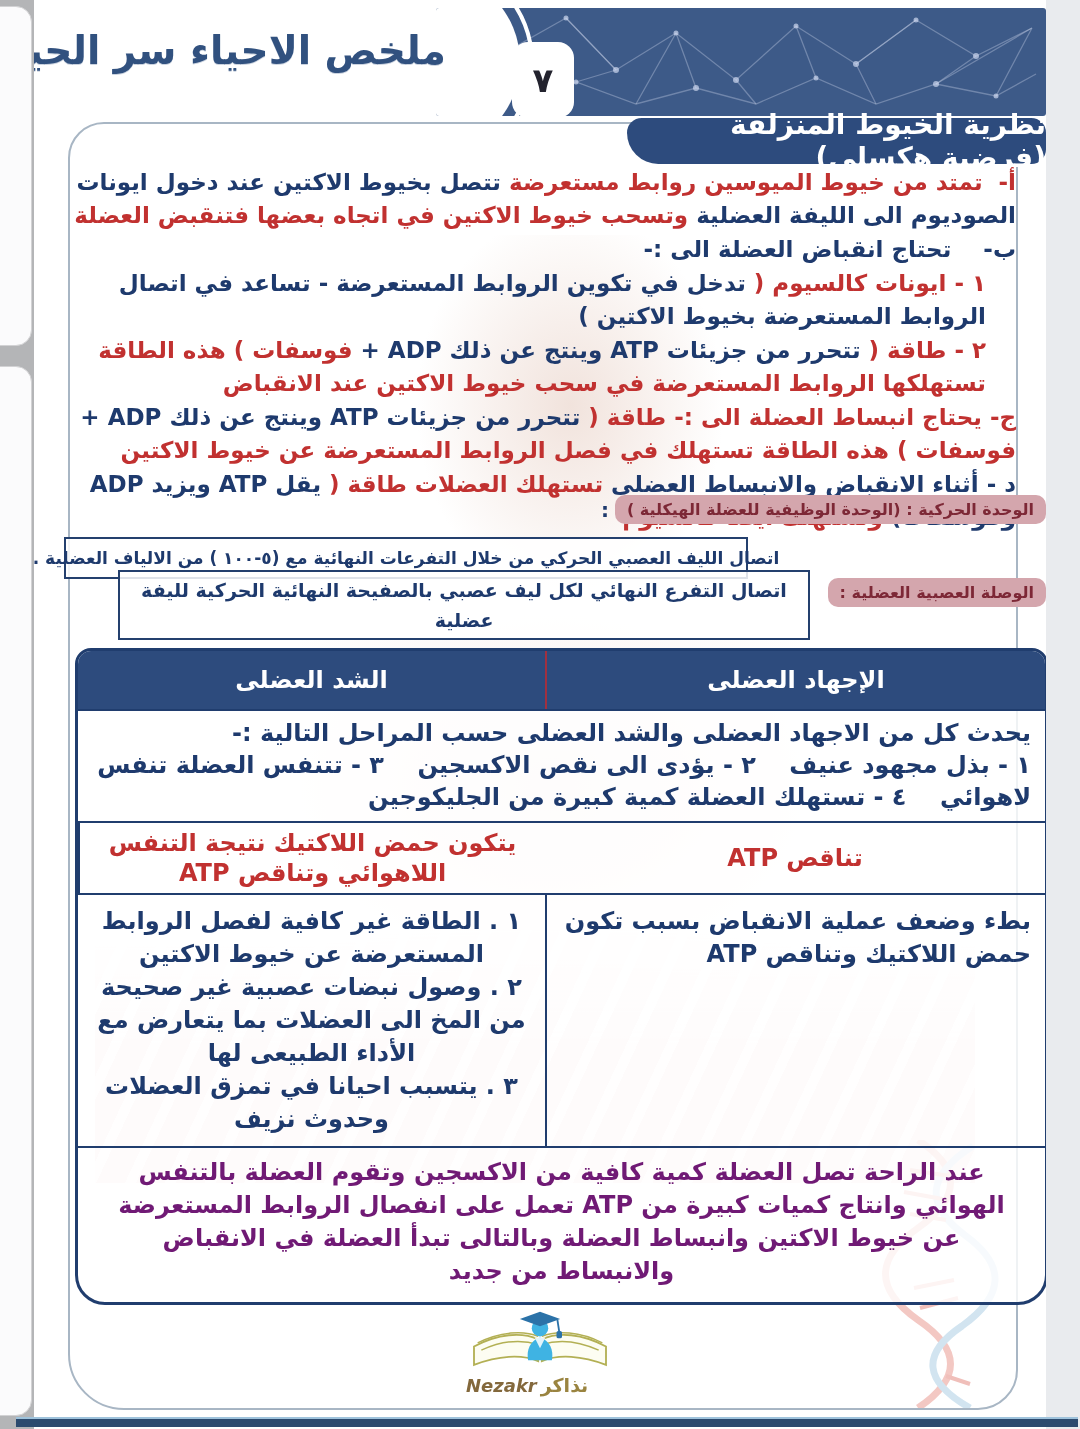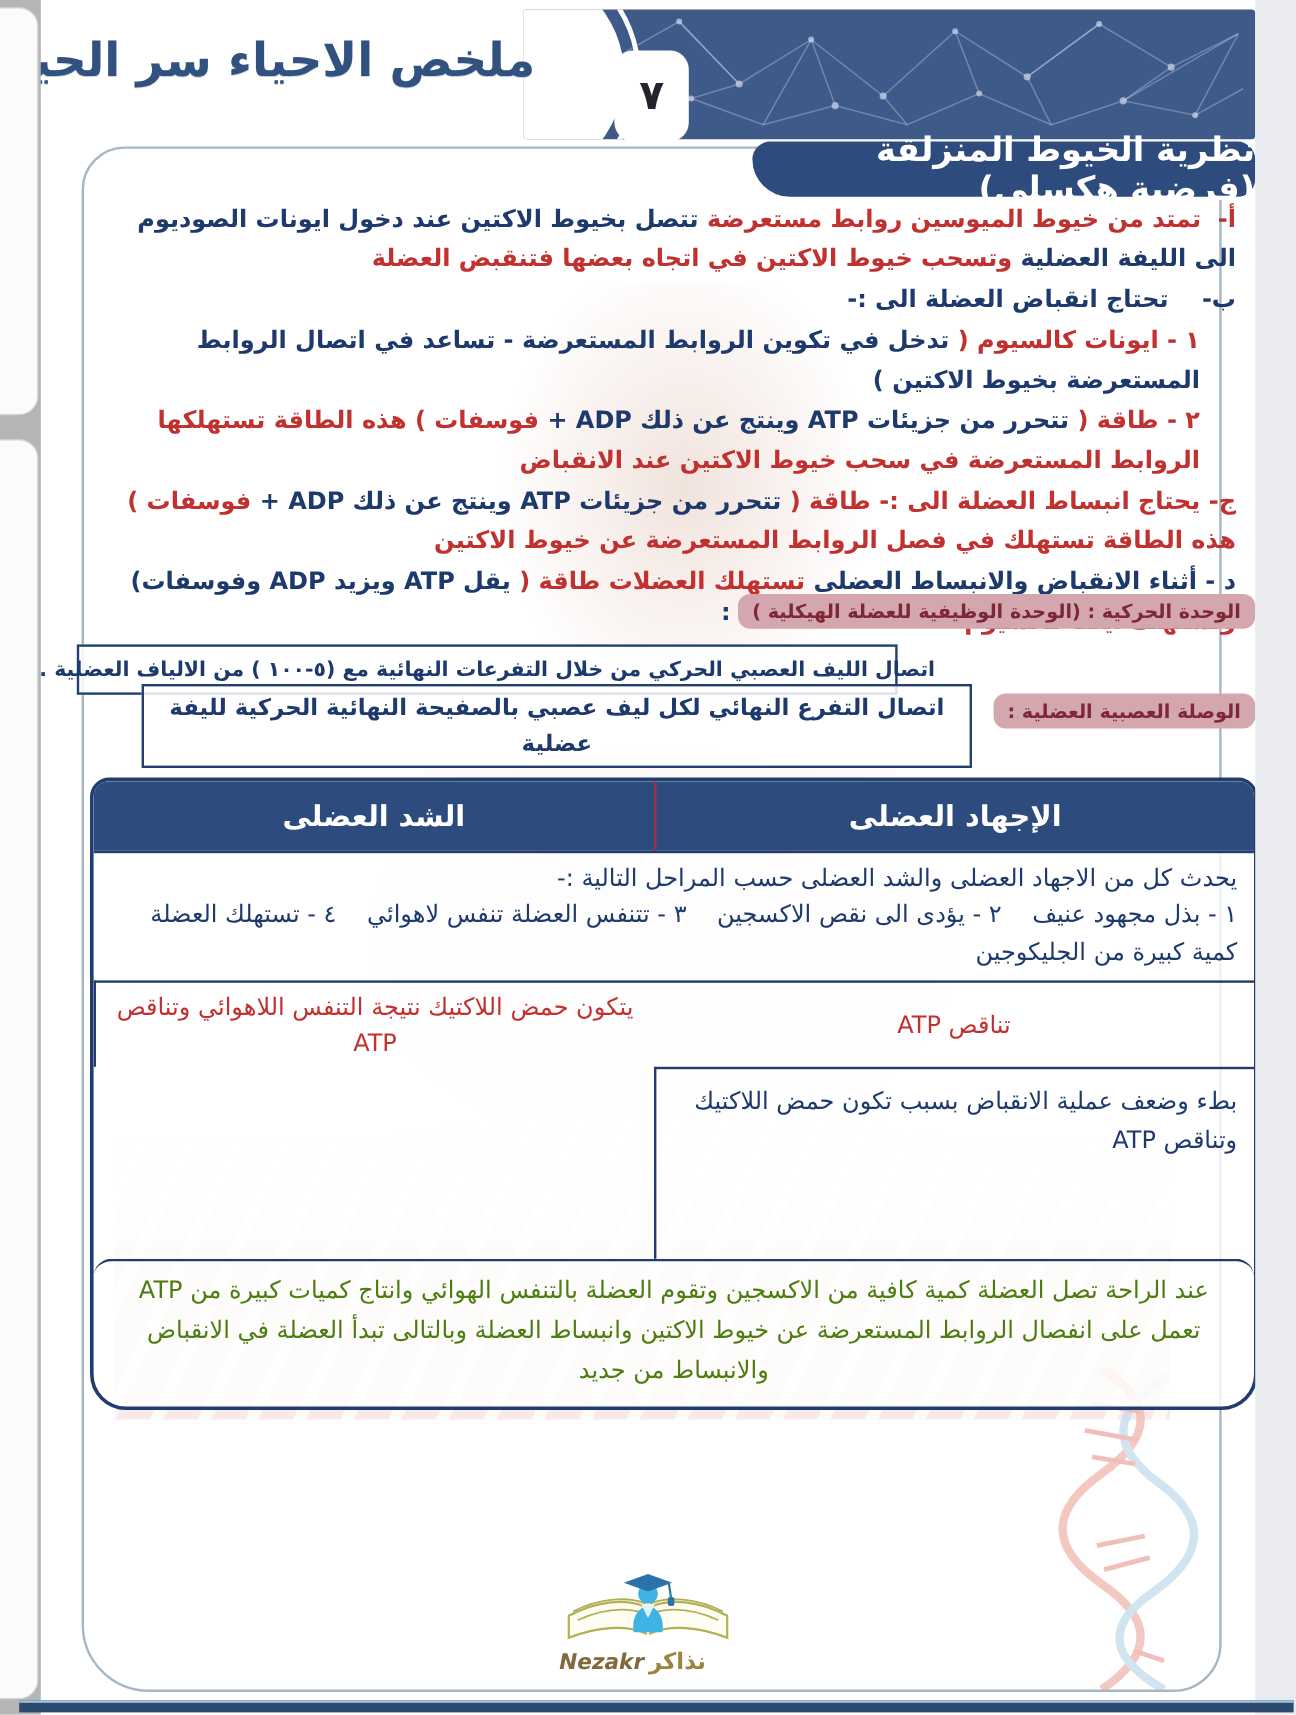--- a/index.html
+++ b/index.html
@@ -48,22 +48,22 @@
   .dna{position:absolute;left:858px;top:1140px;z-index:1;opacity:.75;}
 
   
   .section-head{
     position:absolute;left:627px;top:118px;width:419px;height:46px;background:#2d4b7d;color:#ffffff;
     border-radius:16px 16px 16px 34px;display:flex;align-items:center;justify-content:center;
     font-size:28px;font-weight:bold;z-index:3;direction:rtl;
   }
 
   
-  .flow{position:absolute;left:86px;top:166px;width:944px;z-index:2;direction:rtl;text-align:right;
-        font-size:20px;font-weight:bold;line-height:33px;}
+  .flow{position:absolute;left:72px;top:166px;width:944px;z-index:2;direction:rtl;text-align:right;
+        font-size:23px;font-weight:bold;line-height:33px;}
   .flow p{margin:0 0 1px;white-space:pre-wrap;}
   .indent{padding-right:30px;}
   .red{color:#c13130;}
   .navy{color:#1e3a6d;}
 
   
   .motor-row{position:absolute;right:34px;top:495px;z-index:2;direction:rtl;display:flex;align-items:center;gap:6px;}
   .pink-label{display:inline-block;background:#d4a6ad;color:#7d2836;font-weight:bold;font-size:16px;
               padding:5px 12px;border-radius:10px;white-space:nowrap;}
   .after-colon{color:#1e3a6d;font-weight:bold;font-size:20px;}
@@ -74,32 +74,32 @@
   .junction-row{position:absolute;right:34px;top:578px;z-index:2;direction:rtl;}
   .junction-box{left:118px;top:570px;width:692px;height:70px;font-size:19px;line-height:30px;padding:2px 12px;}
 
   
   .mtable{position:absolute;left:75px;top:648px;width:973px;z-index:2;direction:rtl;
           border:3px solid #203d6e;border-radius:16px 16px 30px 30px;overflow:hidden;background:rgba(255,255,255,.82);
           display:grid;grid-template-columns:500px 467px;box-sizing:border-box;}
   .mtable .th{background:#2d4b7d;color:#ffffff;font-size:24px;font-weight:bold;height:58px;
               display:flex;align-items:center;justify-content:center;}
   .th-right{border-left:2px solid #a03040;}
-  .cell{font-weight:normal;font-size:20px;color:#1e3a6d;box-sizing:border-box;}
+  .cell{font-weight:bold;font-size:24px;color:#1e3a6d;box-sizing:border-box;}
   .row-full{grid-column:1 / -1;border-top:2px solid #203d6e;padding:8px 14px;}
   .r1-l1{text-align:right;margin-bottom:2px;}
   .r1-l2{text-align:right;white-space:pre-wrap;line-height:32px;}
   .r2{height:72px;border-top:2px solid #203d6e;display:flex;align-items:center;justify-content:center;
       text-align:center;color:#c13130;line-height:30px;padding:0 16px;}
   .r2-right{border-left:2px solid #203d6e;}
   .r3{min-height:160px;border-top:2px solid #203d6e;padding:10px 14px;line-height:33px;}
   .r3-right{border-left:2px solid #203d6e;text-align:right;}
   .r3-left{text-align:center;}
-  .r4{grid-column:1 / -1;border-top:2px solid #203d6e;color:#4d7c0f;text-align:center;
-      padding:8px 36px 14px;line-height:33px;border-radius:15px;}
+  .r4{grid-column:1 / -1;border-top:2px solid #203d6e;color:#701a75;text-align:center;
+      padding:8px 36px 14px;line-height:33px;}
 
   
   .logo{position:absolute;left:466px;top:1308px;width:148px;z-index:2;text-align:left;}
   .logo-text{direction:rtl;font-weight:bold;font-size:19px;color:#9a8440;margin-top:-4px;}
   .logo-text .en{font-style:italic;color:#83683c;margin-right:4px;font-size:18px;}
   .bottom-bar{position:absolute;left:16px;top:1417px;width:1062px;height:8px;background:#2c4a6e;
               border-top:2px solid #9fc3dc;z-index:6;}
 </style>
 </head>
 <body>
@@ -188,20 +188,25 @@
 
   <div class="cell row-full">
     <div class="r1-l1">يحدث كل من الاجهاد العضلى والشد العضلى حسب المراحل التالية :-</div>
     <div class="r1-l2">١ - بذل مجهود عنيف    ٢ - يؤدى الى نقص الاكسجين    ٣ - تتنفس العضلة تنفس لاهوائي    ٤ - تستهلك العضلة كمية كبيرة من الجليكوجين</div>
   </div>
 
   <div class="cell r2">تناقص ATP</div>
   <div class="cell r2 r2-right">يتكون حمض اللاكتيك نتيجة التنفس اللاهوائي وتناقص ATP</div>
 
   <div class="cell r3 r3-right">بطء وضعف عملية الانقباض بسبب تكون حمض اللاكتيك وتناقص ATP</div>
+  <div class="cell r3 r3-left">
+    <div>١ . الطاقة غير كافية لفصل الروابط المستعرضة عن خيوط الاكتين</div>
+    <div>٢ . وصول نبضات عصبية غير صحيحة من المخ الى العضلات بما يتعارض مع الأداء الطبيعى لها</div>
+    <div>٣ . يتسبب احيانا في تمزق العضلات وحدوث نزيف</div>
+  </div>
 
   <div class="cell r4">عند الراحة تصل العضلة كمية كافية من الاكسجين وتقوم العضلة بالتنفس الهوائي وانتاج كميات كبيرة من ATP تعمل على انفصال الروابط المستعرضة عن خيوط الاكتين وانبساط العضلة وبالتالى تبدأ العضلة في الانقباض والانبساط من جديد</div>
 </div>
 
 <div class="logo">
   <svg width="148" height="66" viewBox="0 0 160 72">
     <g stroke="#b3b054" stroke-width="2" fill="#fdfdf2">
       <path d="M8,42 C34,28 60,26 78,34 L78,58 C60,50 34,52 8,62 Z"></path>
       <path d="M152,42 C126,28 100,26 82,34 L82,58 C100,50 126,52 152,62 Z"></path>
     </g>

